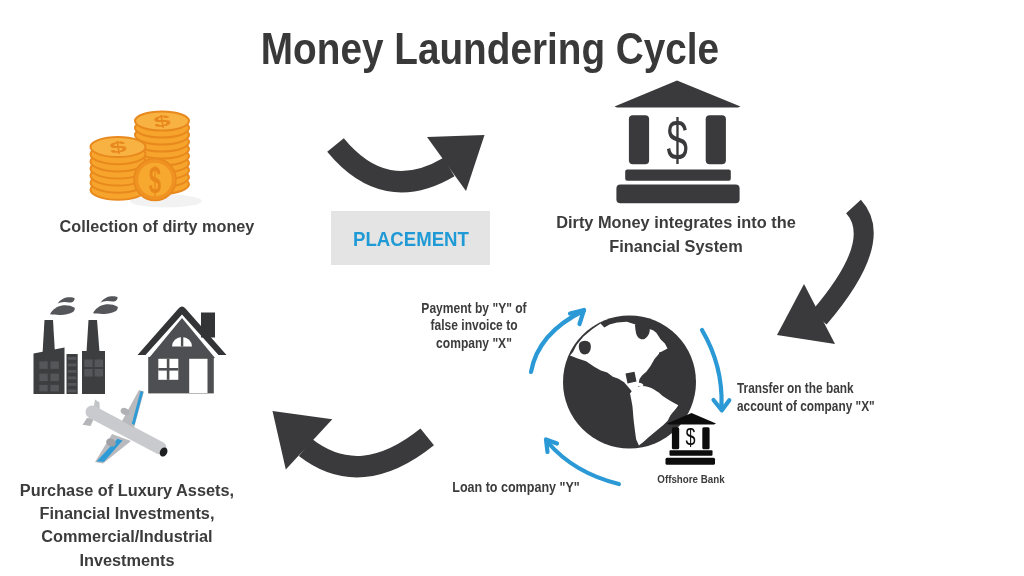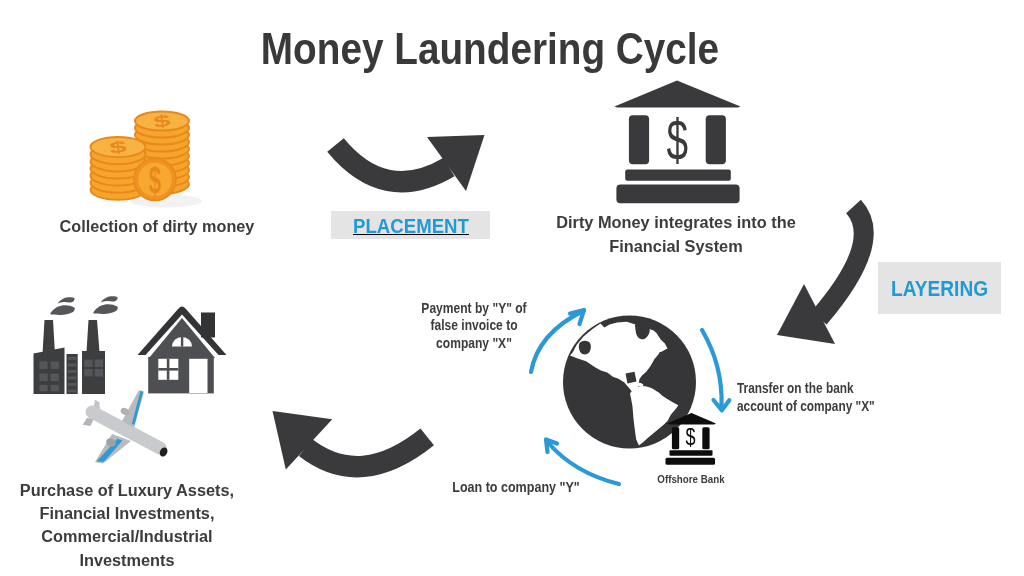--- a/index.html
+++ b/index.html
@@ -169,20 +169,17 @@
 <div class="t" id="txt-payment" style="left:364px;top:299.7px;width:220px;font-size:14.2px;line-height:17.6px;transform:scaleX(0.85);">Payment by "Y" of<br>false invoice to<br>company "X"</div>
 
 <div class="t" id="txt-transfer" style="left:736.6px;top:378.6px;width:180px;font-size:15px;line-height:18.3px;text-align:left;transform:scaleX(0.79);transform-origin:left center;">Transfer on the bank<br>account of company "X"</div>
 
 <div class="t" id="txt-loan" style="left:405.5px;top:477.6px;width:220px;font-size:15px;line-height:18px;transform:scaleX(0.836);">Loan to company "Y"</div>
 
 <div class="t" id="cap-offshore" style="left:631px;top:473px;width:120px;font-size:11.5px;line-height:13px;transform:scaleX(0.85);">Offshore Bank</div>
 
 <div class="t" id="cap-purchase" style="left:2px;top:478.9px;width:250px;font-size:16.8px;line-height:23.3px;transform:scaleX(0.972);">Purchase of Luxury Assets,<br>Financial Investments,<br>Commercial/Industrial<br>Investments</div>
 
-<div class="box" id="lbl-placement" style="left:331px;top:211px;width:159px;height:28px;text-decoration:underline;">
+<div class="box" id="lbl-placement" style="left:331px;top:211px;width:159px;height:54px;">
       <span class="cy" style="font-size:19.3px;transform:scaleX(0.966);position:relative;top:1.5px;">PLACEMENT</span>
-    </div>
-<div class="box" id="lbl-layering" style="left:877.6px;top:262px;width:123.4px;height:52px;">
-      <span class="cy" style="font-size:21.9px;transform:scaleX(0.873);position:relative;top:1px;">LAYERING</span>
     </div>
 
 </div>
 
 </body></html>

